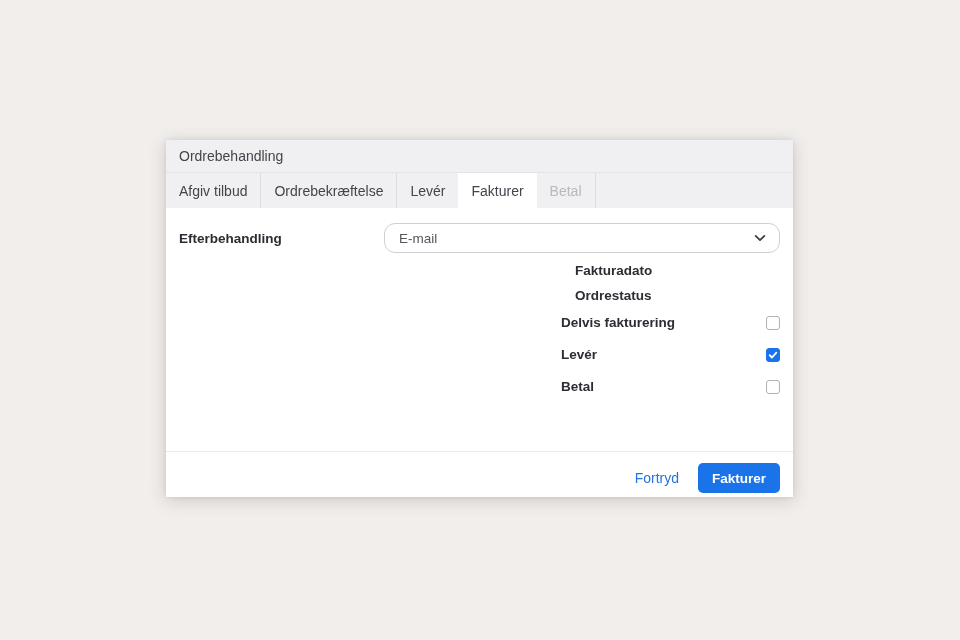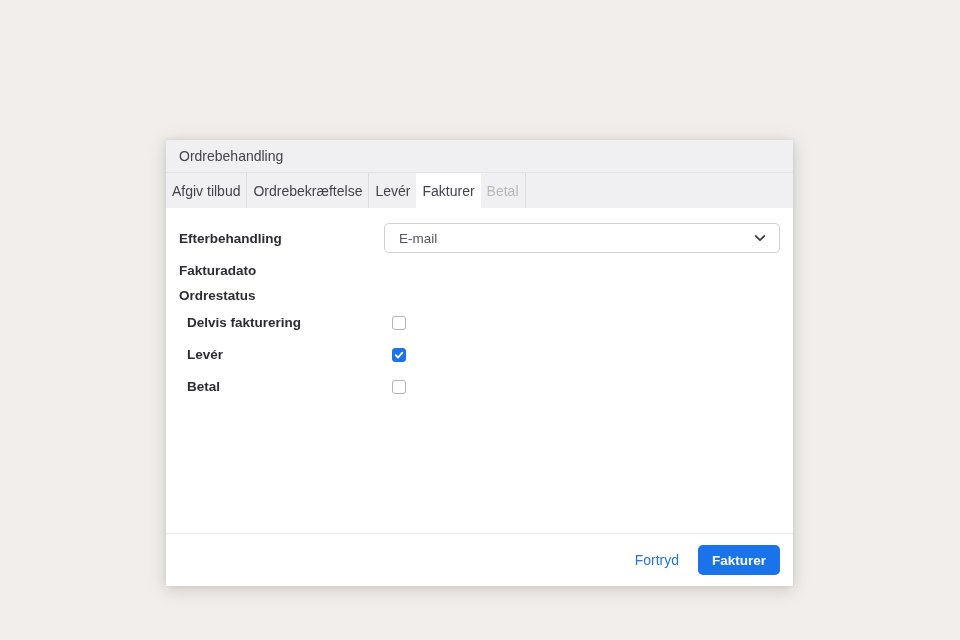--- a/index.html
+++ b/index.html
@@ -6,21 +6,21 @@
   html, body { width: 960px; height: 640px; }
   body {
     background: #f1eeeb;
     font-family: "Liberation Sans", "DejaVu Sans", sans-serif;
     position: relative;
     overflow: hidden;
   }
   .modal {
     position: absolute;
     left: 166px; top: 140px;
-    width: 627px; height: 446px;
+    width: 627px; height: 357px;
     background: #ffffff;
     box-shadow: 0 3px 16px rgba(80, 70, 60, 0.22), 0 0 4px rgba(80,70,60,0.10);
     display: flex;
     flex-direction: column;
   }
   .modal-header {
     height: 33px;
     flex: 0 0 33px;
     background: #f0eff1;
     border-bottom: 1px solid #e4e3e7;
@@ -35,49 +35,50 @@
     flex: 0 0 35px;
     background: #f0eff1;
     display: flex;
     align-items: stretch;
     font-size: 14px;
     color: #45434c;
   }
   .tab {
     display: flex;
     align-items: center;
-    padding: 0 6px;
+    padding: 0 13px;
     cursor: pointer;
     white-space: nowrap;
   }
   .tab.sep { border-right: 1px solid #dddce1; }
   .tab.active { background: #ffffff; cursor: default; }
   .tab.disabled { color: #b9b8c0; cursor: default; }
   .modal-body {
     flex: 1 1 auto;
     padding: 15px 13px 0 13px;
   }
   .form-row {
     display: flex;
     align-items: center;
     margin-bottom: 10px;
+    justify-content: flex-end;
   }
   .form-label {
     width: 205px;
     flex: 0 0 205px;
     font-size: 13.5px;
     font-weight: bold;
     color: #2d2c33;
   }
   .control {
     flex: 1 1 auto;
     height: 30px;
     background: #ffffff;
     border: 1px solid #cfd0d5;
-    border-radius: 5px;
+    border-radius: 11px;
     display: flex;
     align-items: center;
     padding: 0 30px 0 14px;
     font-size: 13.5px;
     color: #55555c;
     position: relative;
     cursor: pointer;
   }
   .control.textbox { cursor: text; color: #5d5d63; }
   .chevron-down {

